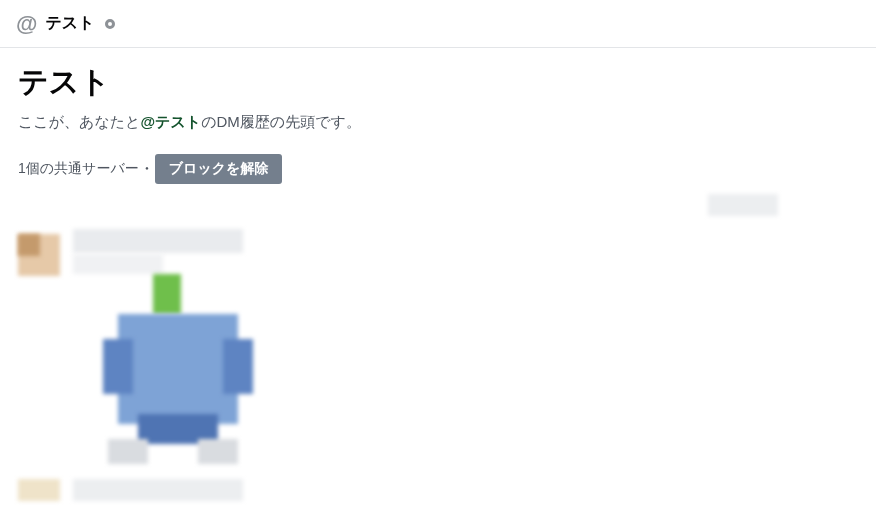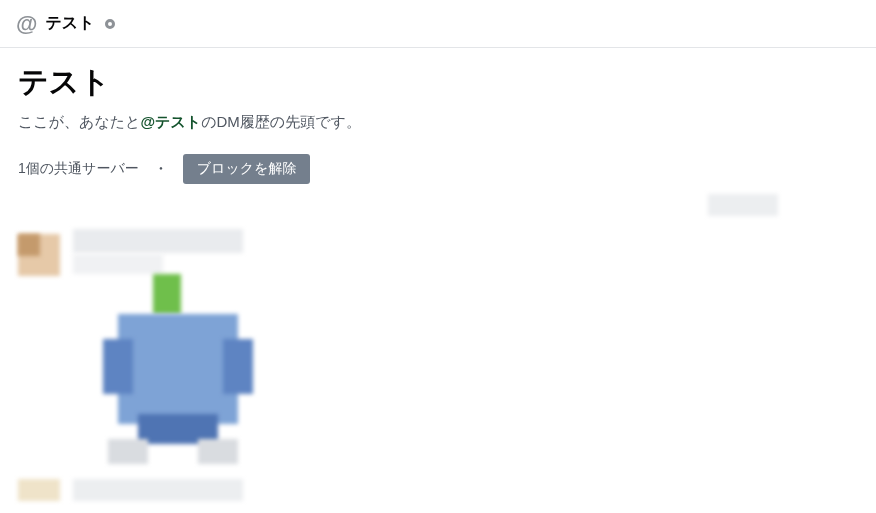--- a/index.html
+++ b/index.html
@@ -50,36 +50,35 @@
     color: #4f5660;
     margin-bottom: 22px;
   }
   .dm-subtitle .mention {
     font-weight: 600;
     color: #14532d;
   }
   .action-row {
     display: flex;
     align-items: center;
-    gap: 14px;
     margin-bottom: 20px;
   }
   .mutual-servers {
     font-size: 14px;
     color: #4f5660;
   }
   .sep-dot {
     color: #4f5660;
   }
   .btn {
     border: none;
     border-radius: 3px;
     padding: 6px 14px;
     font-size: 14px;
-    font-weight: 400;
+    font-weight: 700;
     cursor: pointer;
     color: #ffffff;
   }
   .btn-unblock {
     background: #747f8d;
   }
   .btn-spam {
     background: #ed8e8e;
   }
   .highlight-box {

